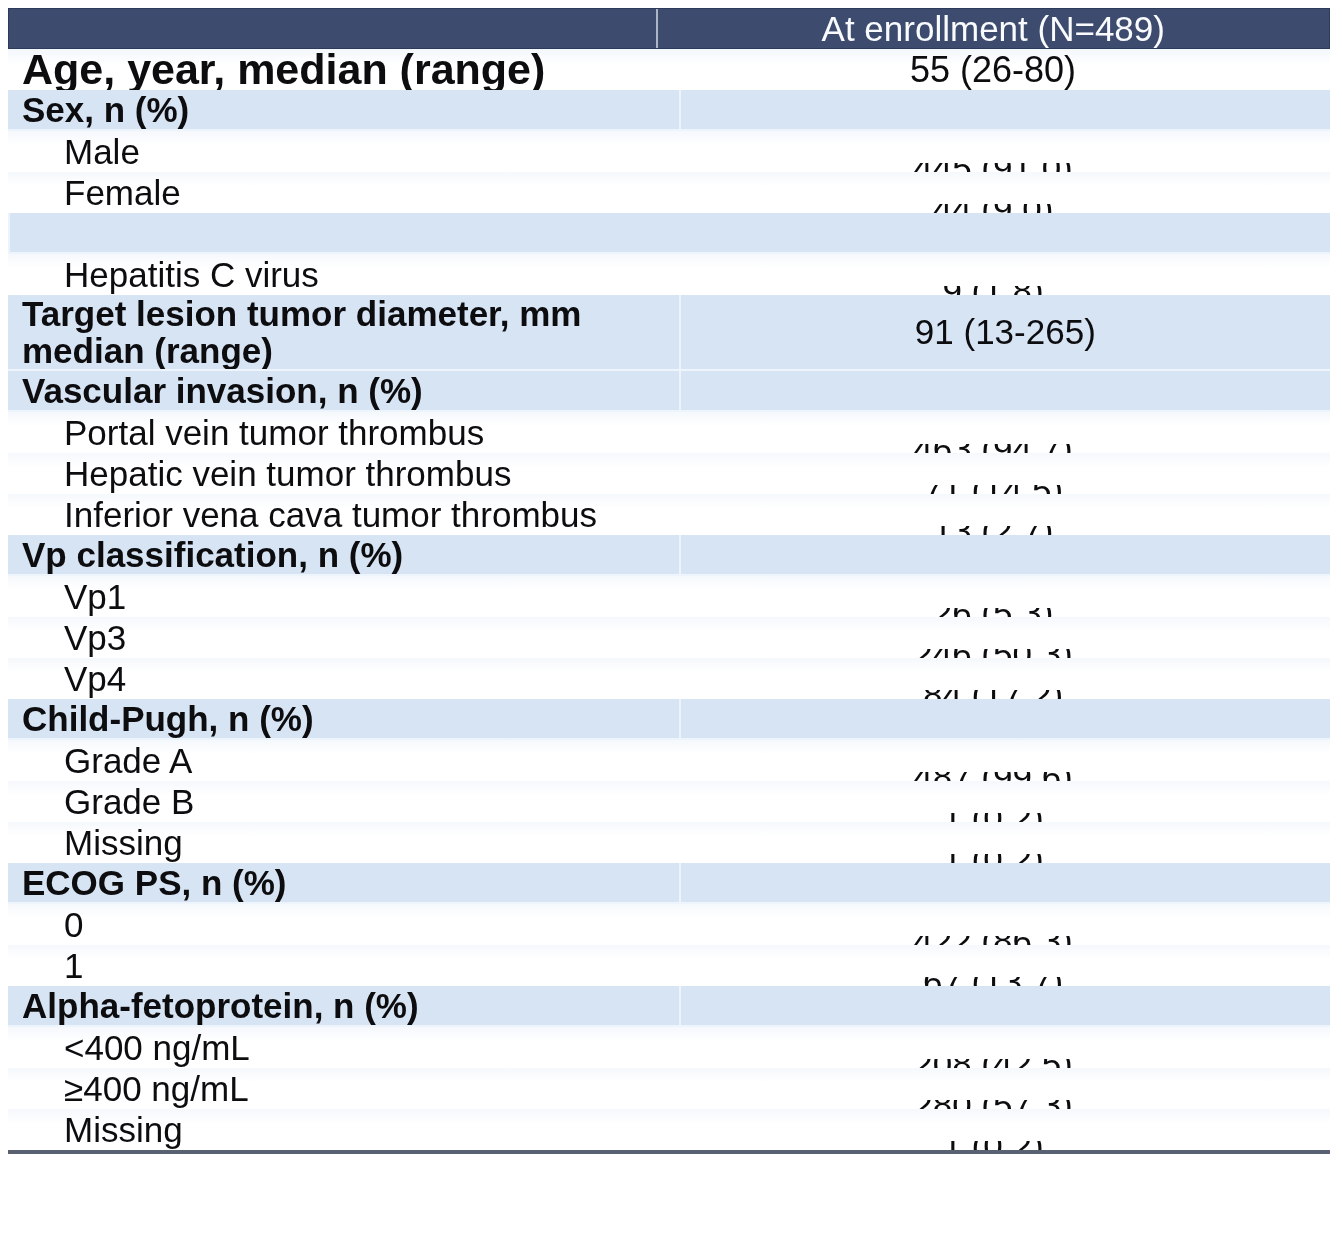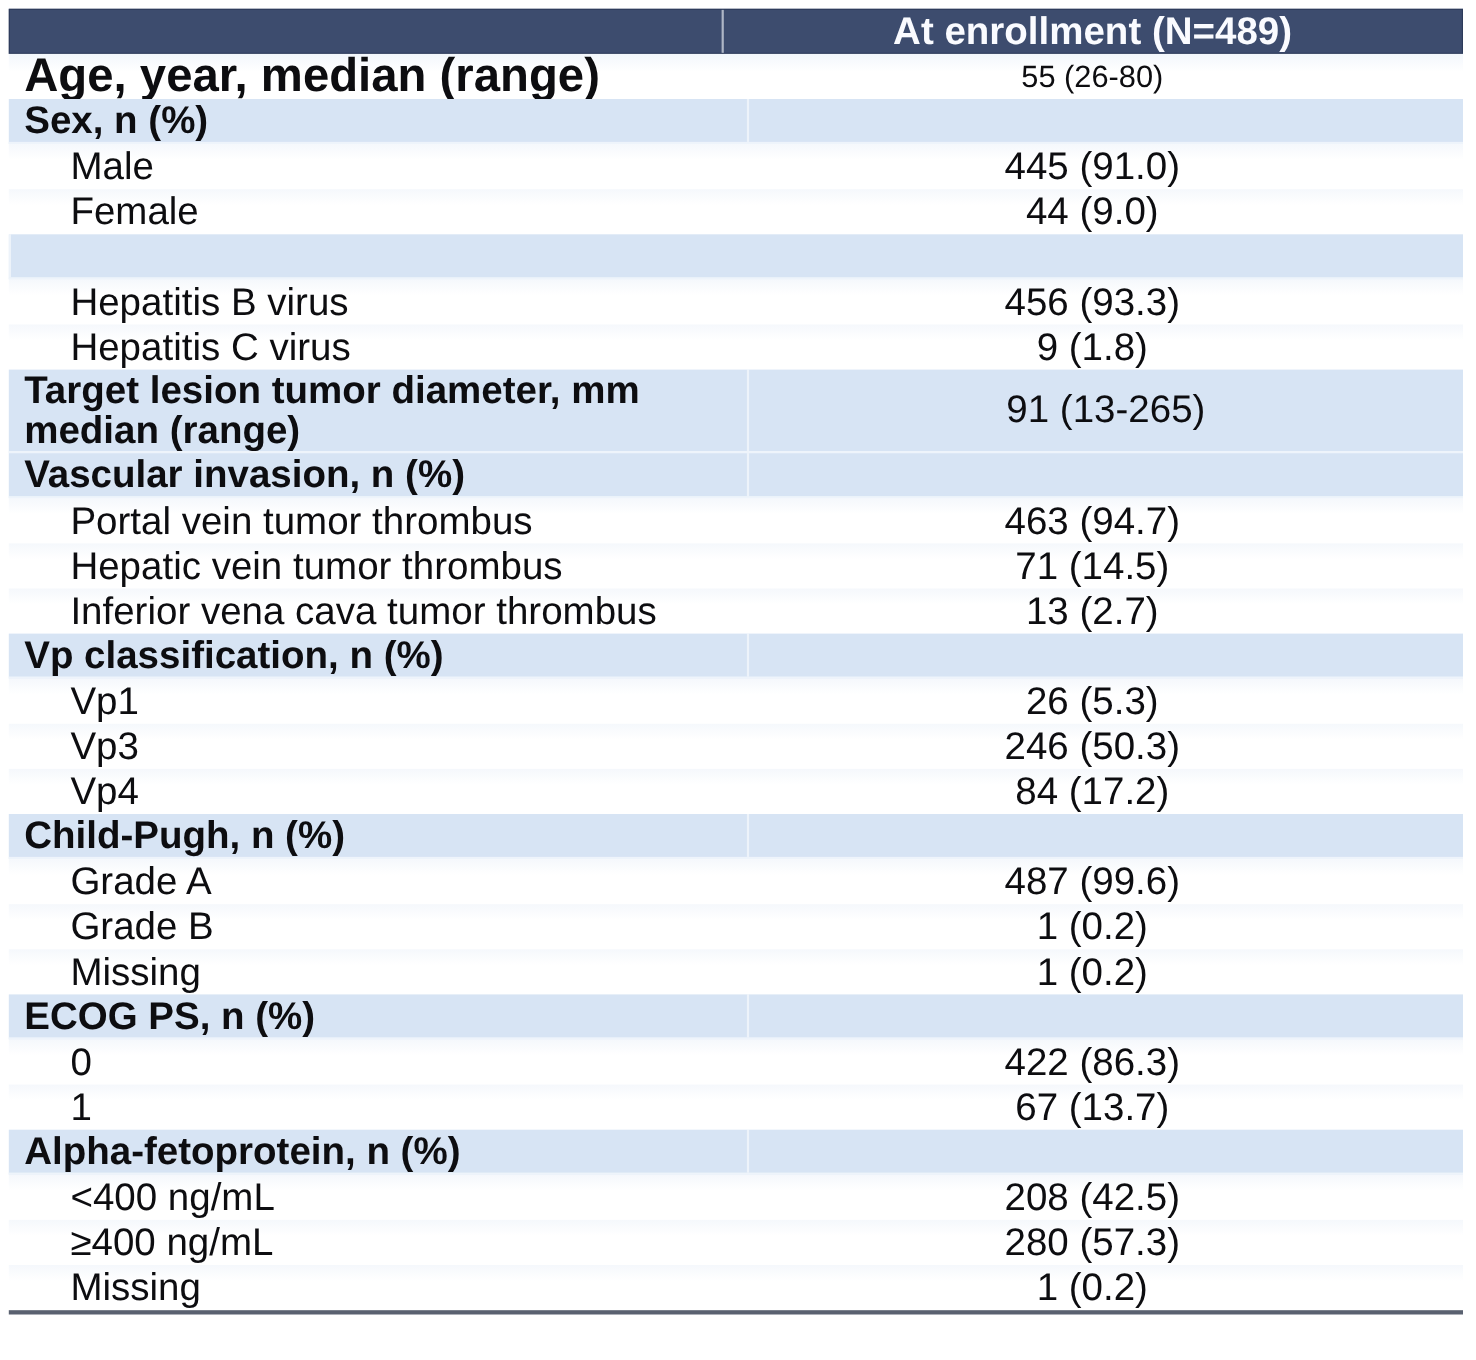--- a/index.html
+++ b/index.html
@@ -47,30 +47,30 @@
   
   .r-head {
     height: 41px;
     background: #3d4c6e;
     border: 1px solid #2d3b5a;
   }
   .r-head .cell-label { width: 647px; }
   .r-head .cell-value {
     border-left: 2px solid #aeb6c6;
     color: #fafbff;
-    font-weight: bold;
+    font-weight: normal;
     font-size: 35px;
   }
   
   .r-plain {
     height: 41px;
     background: linear-gradient(180deg, #f3f7fc 0%, #ffffff 40%);
   }
   .r-plain .cell-label { font-weight: bold; font-size: 43px; }
-  .r-plain .cell-value { font-size: 28px; }
+  .r-plain .cell-value { font-size: 36px; }
   
   .r-sec {
     height: 41px;
     background: #d7e4f4;
     border-bottom: 2px solid #eef4fb;
     gap: 44px;
   }
   .r-sec .cell-label { font-weight: bold; font-size: 35px; }
   .r-sec .cell-value {
     font-size: 35px;
@@ -78,21 +78,20 @@
   }
   .r-sec.tall { height: 76px; }
   .r-sec.tall .cell-label {
     white-space: pre-line;
     line-height: 37px;
   }
   
   .r-item {
     height: 41px;
     background: linear-gradient(180deg, #f5f8fc 0%, #ffffff 35%);
-    align-items: flex-end;
   }
   .r-item .cell-label {
     padding-left: 56px;
     font-size: 35px;
     font-weight: normal;
   }
   .r-item .cell-value { font-size: 35px; margin-top: 32px; }
 </style>
 </head>
 <body>
@@ -122,24 +121,20 @@
 
     <div class="row r-item">
       <div class="cell cell-label">Female</div>
       <div class="cell cell-value">44 (9.0)</div>
     </div>
 
     <div class="row r-sec">
       <div class="cell cell-value"></div>
     </div>
 
-    <div class="row r-item">
-      <div class="cell cell-label">Hepatitis B virus</div>
-      <div class="cell cell-value">456 (93.3)</div>
-    </div>
 
     <div class="row r-item">
       <div class="cell cell-label">Hepatitis C virus</div>
       <div class="cell cell-value">9 (1.8)</div>
     </div>
 
     <div class="row r-sec tall">
       <div class="cell cell-label">Target lesion tumor diameter, mm
 median (range)</div>
       <div class="cell cell-value">91 (13-265)</div>

